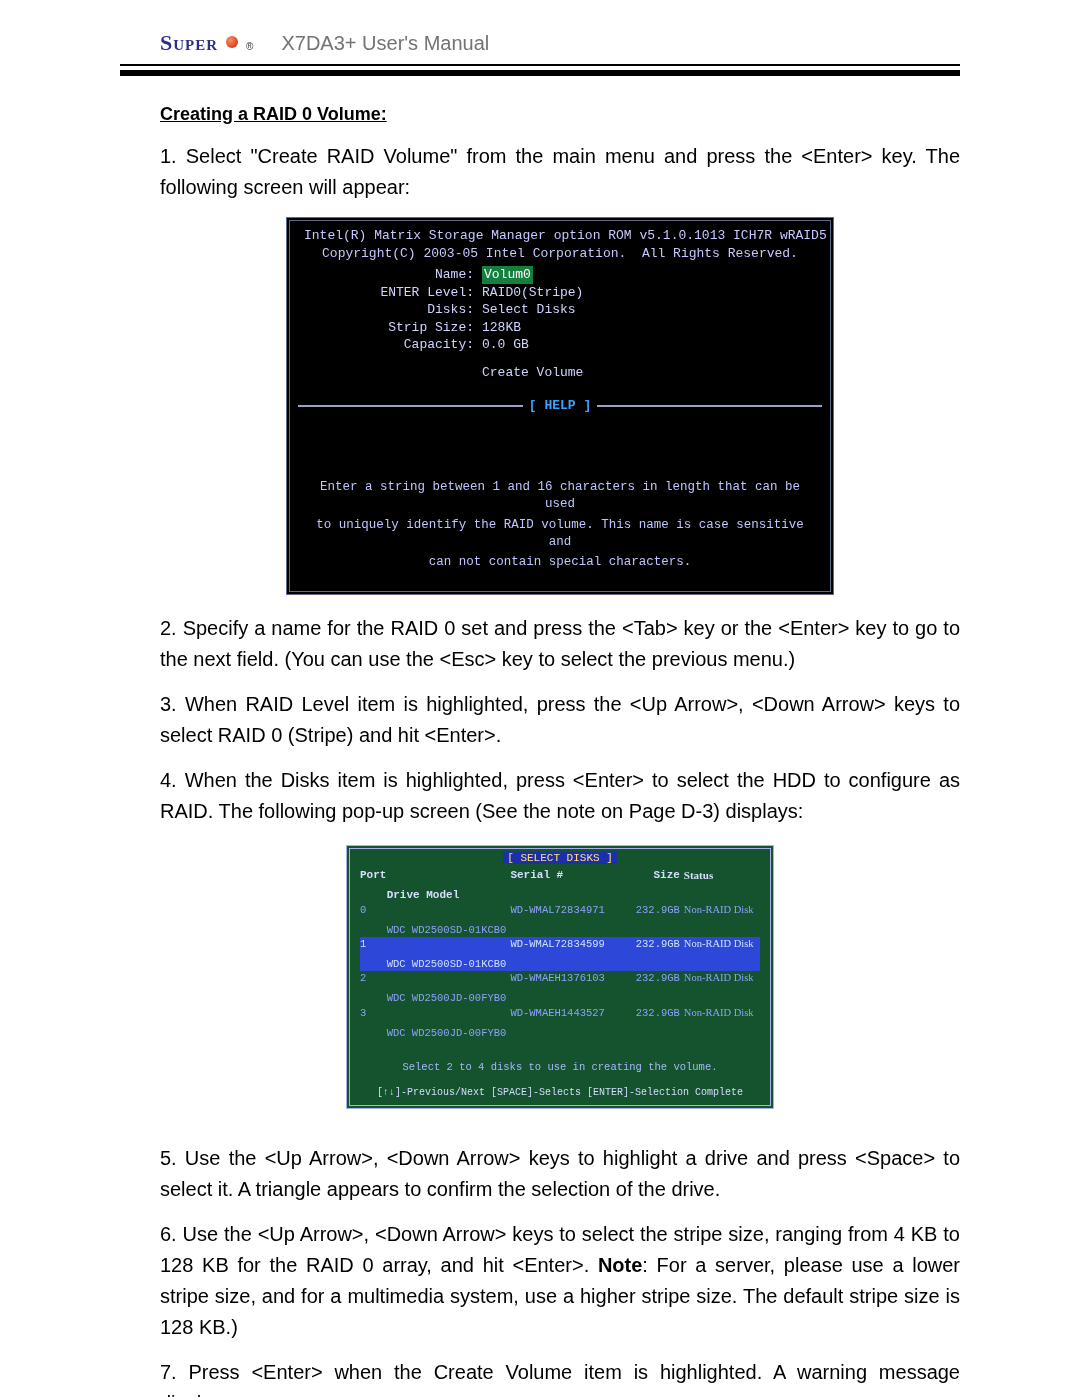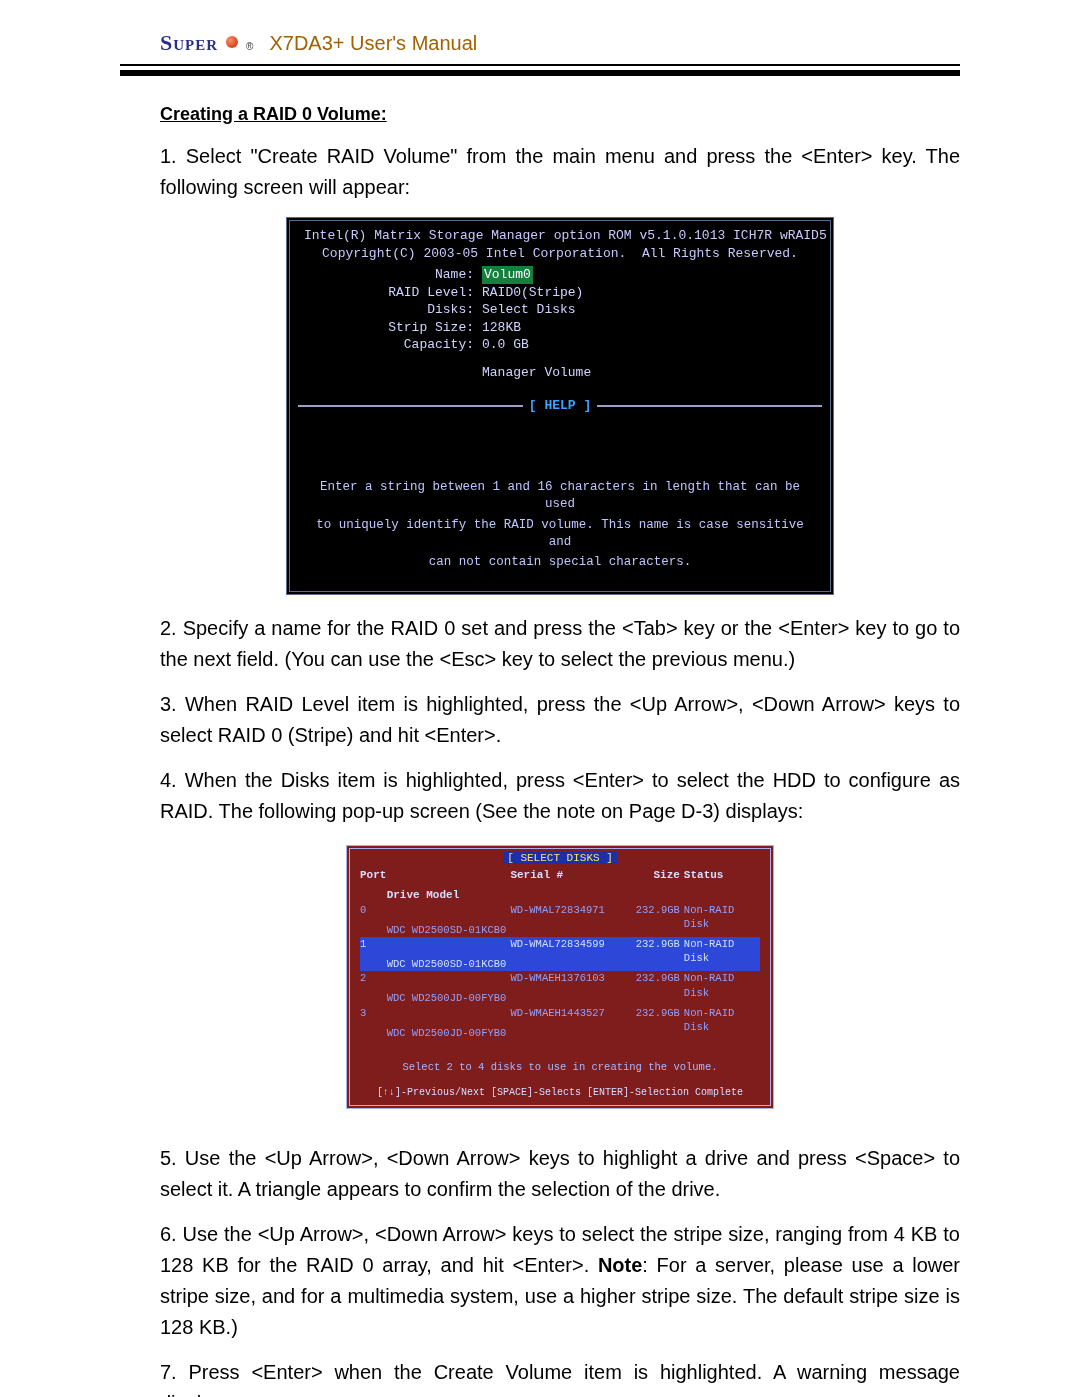--- a/index.html
+++ b/index.html
@@ -39,22 +39,22 @@
     position: relative;
     top: -2px;
   }
   .brand-reg {
     font-size: 10px;
     vertical-align: super;
     color: #333;
   }
   .manual-title {
     font-size: 20px;
-    color: #a16207;
-    margin-left: 8px;
+    color: #737373;
+    margin-left: 20px;
     text-align: right;
   }
   .rule {
     border: 0;
     border-top: 2px solid #000;
     margin: 0 0 4px 0;
   }
   .thickrule {
     border: 0;
     border-top: 6px solid #000;
@@ -110,21 +110,21 @@
   .bios-form { padding: 4px 14px; }
   .bios-row { display: flex; }
   .bios-row .k { width: 170px; text-align: right; padding-right: 8px; color: #cfd3ff; }
   .bios-row .v { color: #cfd3ff; }
   .v.selected { background: #15803d; color: #fff; padding: 0 2px; }
   .bios-gap { height: 50px; }
   .bios-help-text { padding: 2px 18px; color: #bfc5ff; font-size: 12.5px; }
 
   .select-disks-shot {
     width: 420px;
-    background: #7f1d1d;
+    background: #14532d;
     border: 4px double #aab0e8;
     font-family: "Courier New", monospace;
     font-size: 11px;
     line-height: 1.35;
     color: #9fb0ff;
     padding: 4px 0 6px 0;
     margin: 4px auto 16px auto;
   }
   .sd-titlebar {
     text-align: center;
@@ -136,21 +136,21 @@
     background: #1b2fa8;
     padding: 0 4px;
   }
   .sd-body { padding: 2px 10px; }
   .sd-headrow { display: flex; color: #d8deff; font-weight: bold; }
   .sd-headrow span, .sd-row span { display: inline-block; }
   .c-port { width: 28px; }
   .c-model { width: 130px; margin-top: 20px; }
   .c-serial { width: 118px; }
   .c-size { width: 60px; text-align: right; padding-right: 4px;}
-  .c-status { width: 80px; }
+  .c-status { width: 80px; font-family: Liberation Serif, serif; }
   .sd-row { display: flex; color: #8fa0ff; font-size: 10.5px; }
   .sd-row.hl { background: #2d47d8; color: #cfe0ff; }
   .sd-instr { text-align: center; color: #a8b6ff; margin-top: 20px; font-size: 10.5px; }
   .sd-foot { text-align: center; color: #d6dcff; font-size: 10px; margin-top: 10px; }
 </style>
 </head>
 <body>
 
 <div class="page">
 
@@ -173,39 +173,39 @@
       <div class="bios-shot">
         <div class="bios-line bios-center">Intel(R) Matrix Storage Manager option ROM v5.1.0.1013 ICH7R wRAID5</div>
         <div class="bios-line bios-center">Copyright(C) 2003-05 Intel Corporation.  All Rights Reserved.</div>
 
         <div class="bios-form">
           <div class="bios-row">
             <span class="k">Name:</span>
             <span class="v selected">Volum0</span>
           </div>
           <div class="bios-row">
-            <span class="k">RAID Level:</span>
+            <span class="k">ENTER Level:</span>
             <span class="v">RAID0(Stripe)</span>
           </div>
           <div class="bios-row">
             <span class="k">Disks:</span>
             <span class="v">Select Disks</span>
           </div>
           <div class="bios-row">
             <span class="k">Strip Size:</span>
             <span class="v">128KB</span>
           </div>
           <div class="bios-row">
             <span class="k">Capacity:</span>
             <span class="v">0.0   GB</span>
           </div>
           <div style="height:10px"></div>
           <div class="bios-row">
             <span class="k"></span>
-            <span class="v">Manager Volume</span>
+            <span class="v">Create Volume</span>
           </div>
         </div>
 
         <div style="height:18px"></div>
         <div class="bios-hr"><span class="label">[ HELP ]</span></div>
         <div class="bios-gap"></div>
         <div class="bios-help-text bios-center">Enter a string between 1 and 16 characters in length that can be used</div>
         <div class="bios-help-text bios-center">to uniquely identify the RAID volume. This name is case sensitive and</div>
         <div class="bios-help-text bios-center">can not contain special characters.</div>
         <div style="height:8px"></div>

